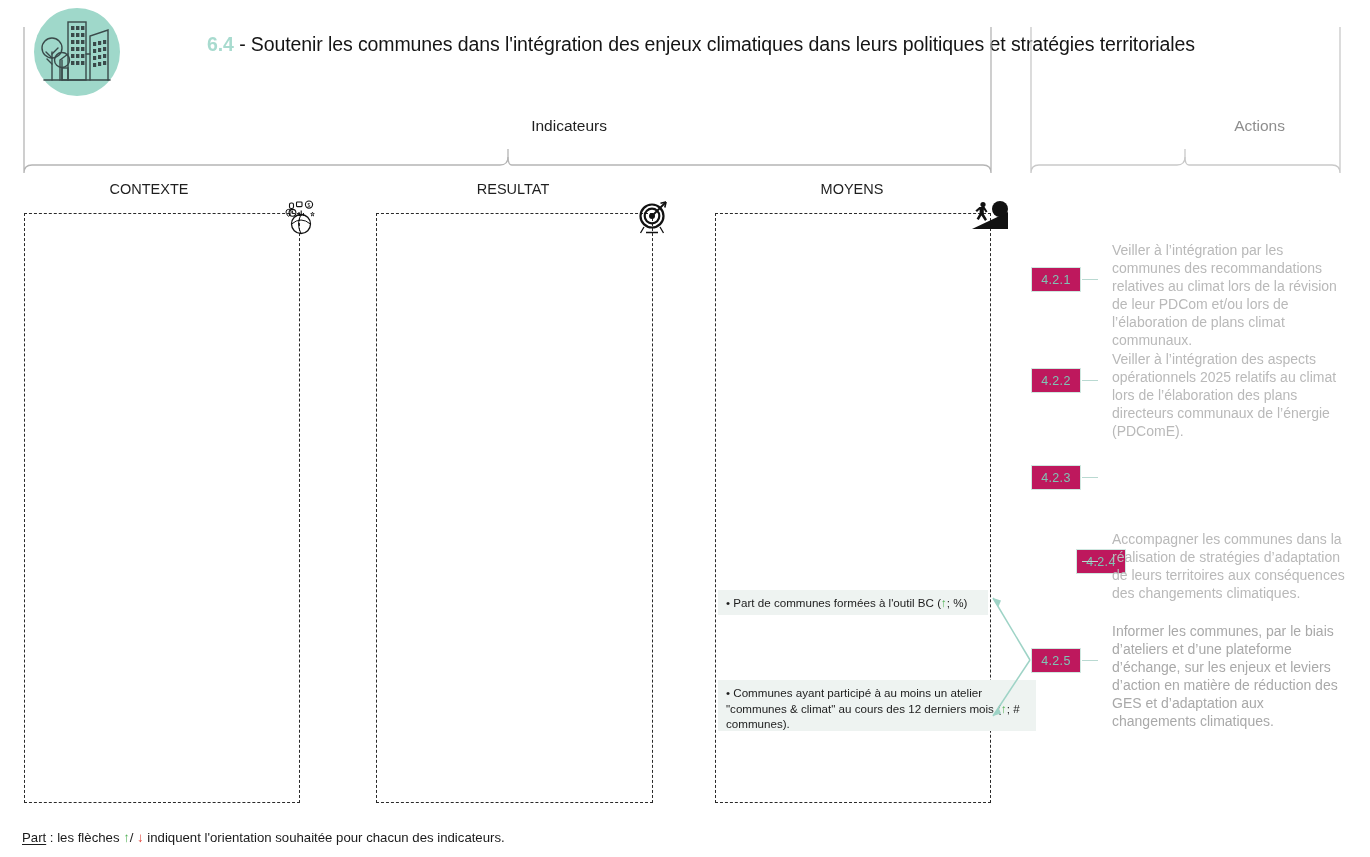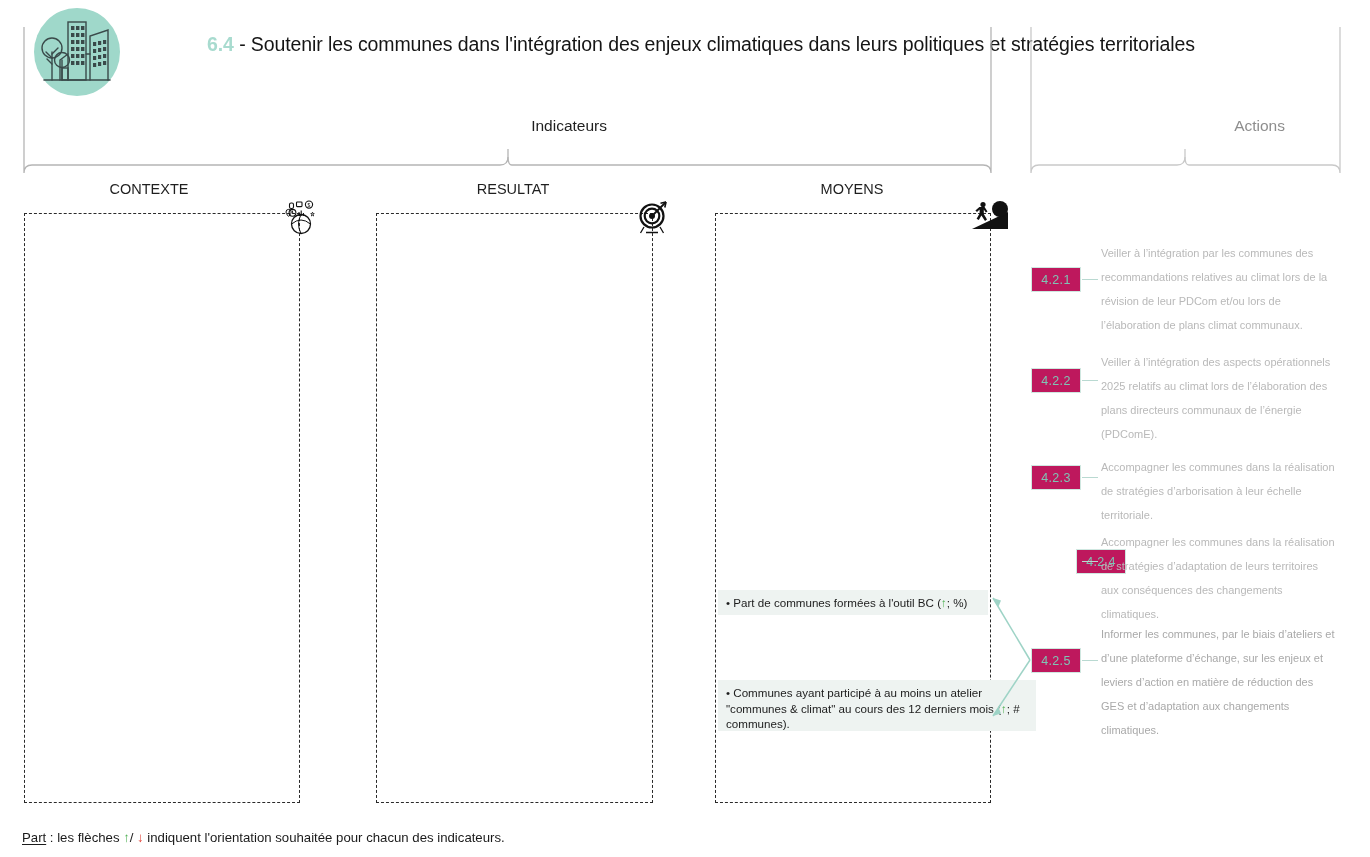--- a/index.html
+++ b/index.html
@@ -80,24 +80,25 @@
     display: flex; align-items: center; justify-content: center;
     letter-spacing: 0.3px;
   }
   .act-dash {
     position: absolute;
     height: 1.3px; width: 16px;
     background: #b9d9d1;
   }
   .act-text {
     position: absolute;
-    font-size: 11px;
-    line-height: 24px;
+    font-size: 14px;
+    line-height: 18px;
     color: #b9b9b9;
     width: 236px;
+    margin-left: 11px;
   }
   .act-text.dark { color: #a9a9a9; }
 
   
   .note {
     position: absolute; left: 22px; top: 830px;
     font-size: 13.2px; color: #1a1a1a; white-space: nowrap;
   }
   .note u { text-underline-offset: 2px; }
 
@@ -248,21 +249,20 @@
   <div class="act-badge" style="left:1031px; top:267px;">4.2.1</div>
   <div class="act-dash" style="left:1082px; top:279px;"></div>
   <div class="act-text" style="left:1101px; top:241px;">Veiller à l’intégration par les communes des recommandations relatives au climat lors de la révision de leur PDCom et/ou lors de l’élaboration de plans climat communaux.</div>
 
   <div class="act-badge" style="left:1031px; top:368px;">4.2.2</div>
   <div class="act-dash" style="left:1082px; top:380px;"></div>
   <div class="act-text" style="left:1101px; top:350px;">Veiller à l’intégration des aspects opérationnels 2025 relatifs au climat lors de l’élaboration des plans directeurs communaux de l’énergie (PDComE).</div>
 
   <div class="act-badge" style="left:1031px; top:465px;">4.2.3</div>
   <div class="act-dash" style="left:1082px; top:477px;"></div>
-  <div class="act-text" style="left:1101px; top:455px;">Accompagner les communes dans la réalisation de stratégies d’arborisation à leur échelle territoriale.</div>
 
   <div class="act-badge" style="left:1031px; top:549px;margin-left:45px;">4.2.4</div>
   <div class="act-dash" style="left:1082px; top:561px;"></div>
   <div class="act-text" style="left:1101px; top:530px;">Accompagner les communes dans la réalisation de stratégies d’adaptation de leurs territoires aux conséquences des changements climatiques.</div>
 
   <div class="act-badge" style="left:1031px; top:648px;">4.2.5</div>
   <div class="act-dash" style="left:1082px; top:660px;"></div>
   <div class="act-text dark" style="left:1101px; top:622px;">Informer les communes, par le biais d’ateliers et d’une plateforme d’échange, sur les enjeux et leviers d’action en matière de réduction des GES et d’adaptation aux changements climatiques.</div>
 
   <div class="note">

